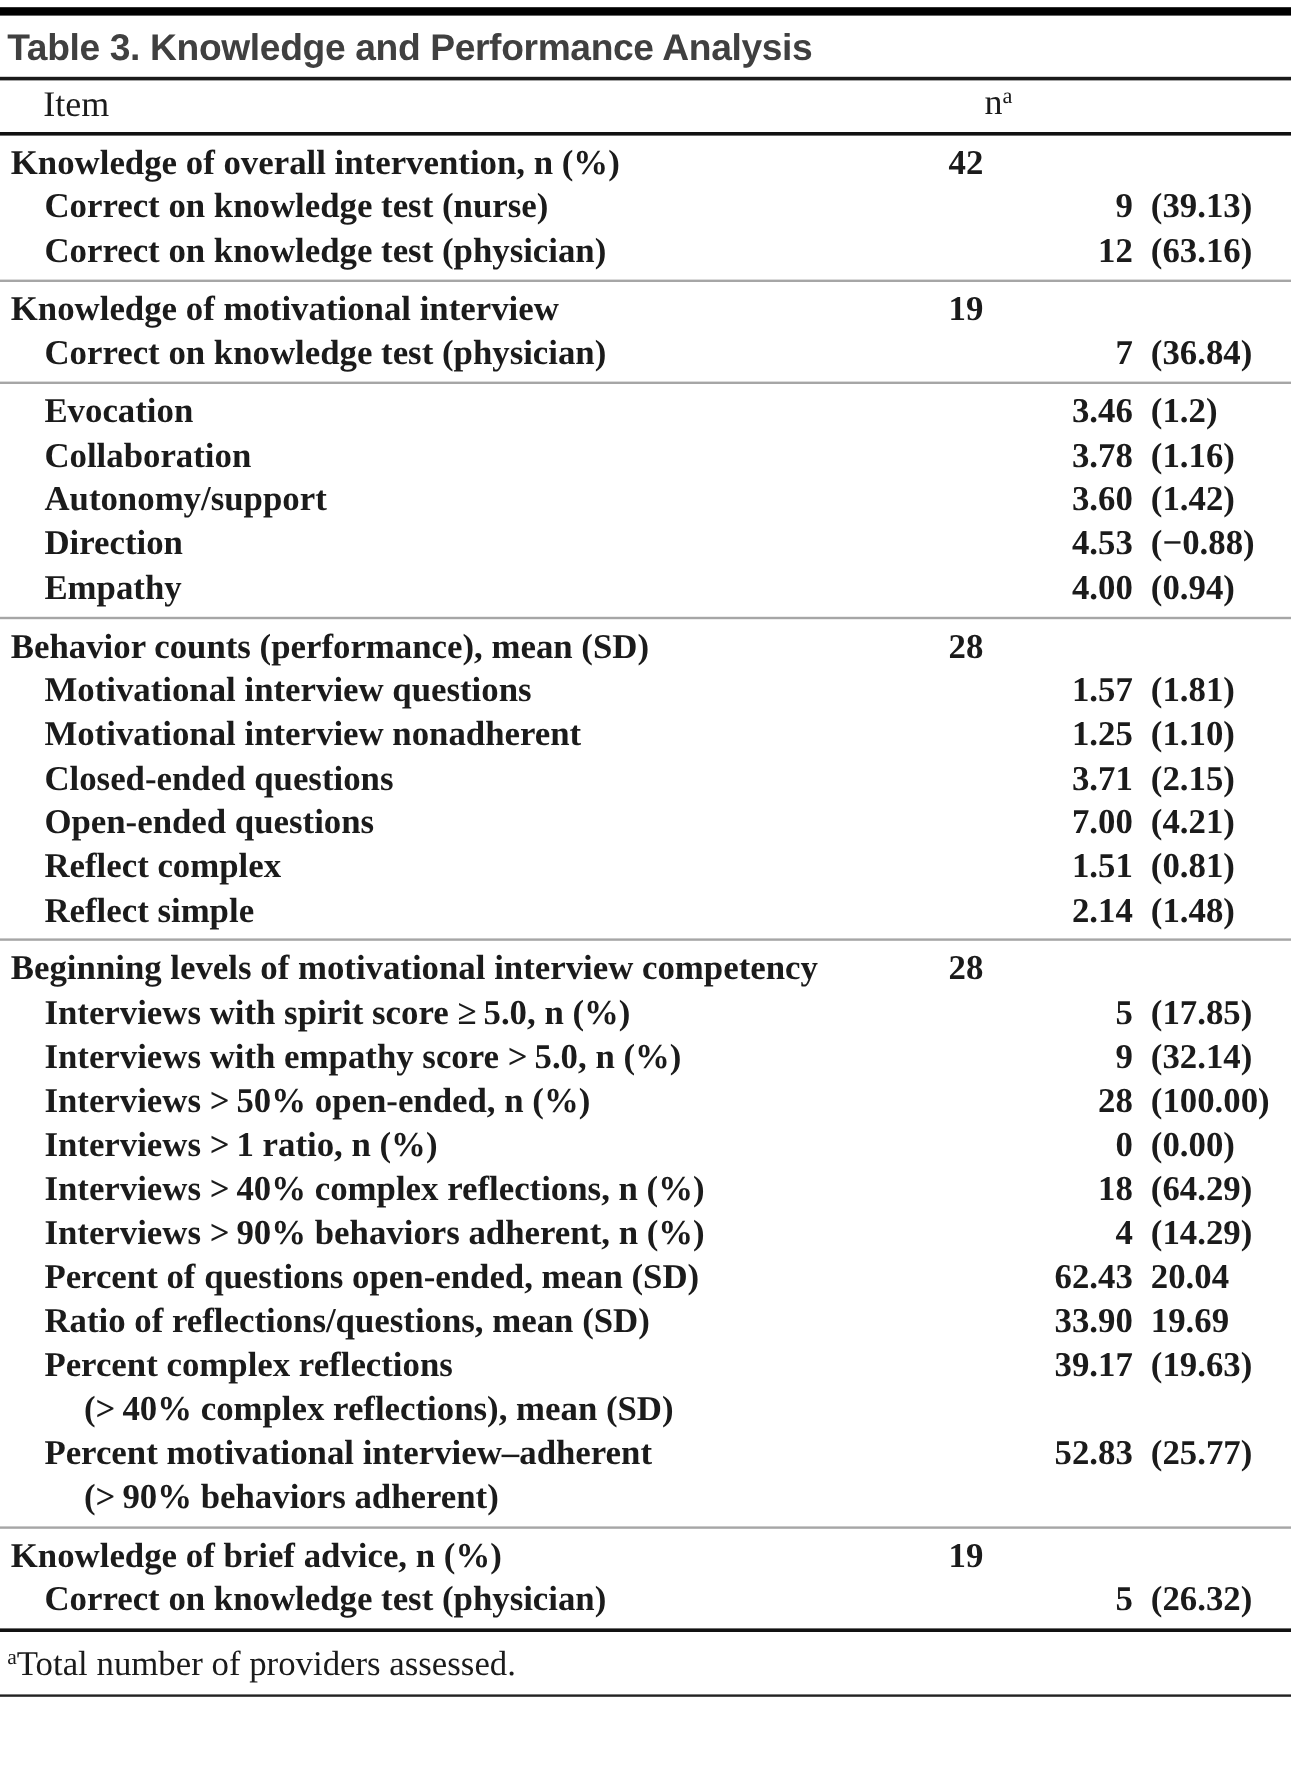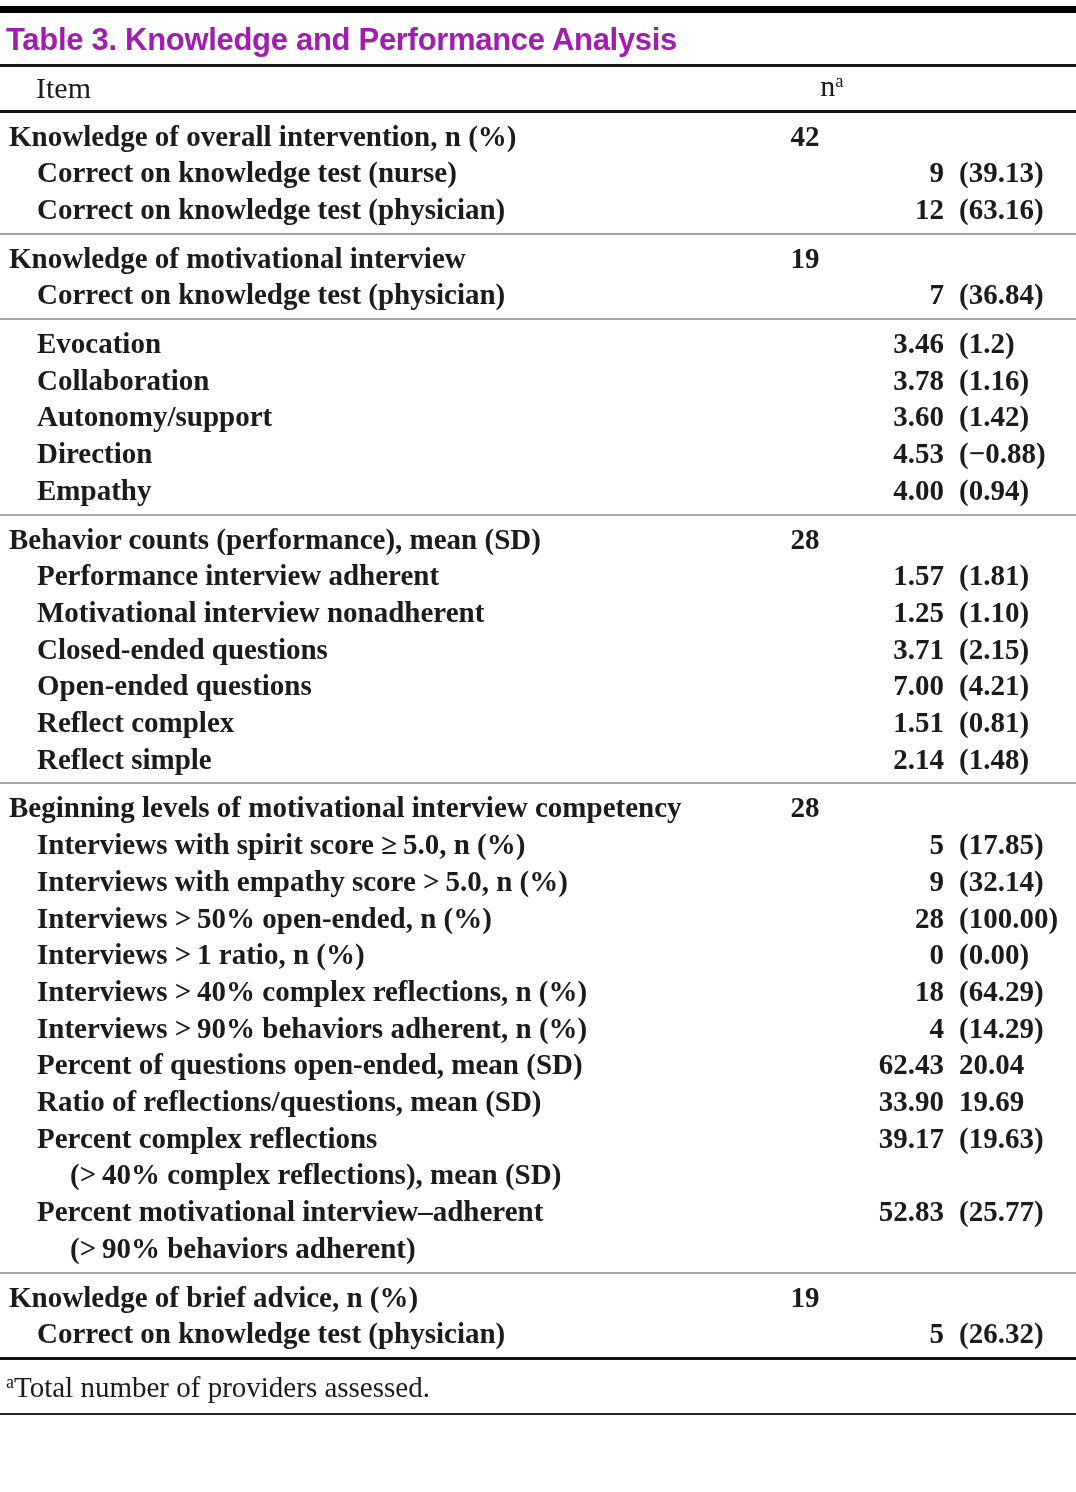--- a/index.html
+++ b/index.html
@@ -13,21 +13,21 @@
     overflow: hidden;
     box-sizing: border-box;
   }
   .top-bar { margin-top: 6px; height: 7px; background: #000; }
   .title {
     font-family: "Liberation Sans", "DejaVu Sans", sans-serif;
     font-weight: 700;
     font-size: 31px;
     line-height: 40px;
     letter-spacing: -0.3px;
-    color: #a21caf;
+    color: #404040;
     margin: 0;
     padding: 7px 0 4px 6px;
   }
   .rule { border: 0; margin: 0; }
   .rule-title    { height: 2.5px; background: #1a1a1a; }
   .rule-header   { height: 3px;   background: #111111; }
   .rule-footnote { height: 2.5px; background: #111111; }
   .rule-bottom   { height: 2px;   background: #222222; }
   .sep           { height: 2px;   background: #a6a6a6; }
 
@@ -135,21 +135,21 @@
         </div>
       </div>
       <div class="rule sep"></div>
       <div class="section">
         <div class="row">
           <span class="icell ind0">Behavior counts (performance), mean (SD)</span>
           <span class="ncell">28</span>
           <span class="vcell"><span class="vnum"></span><span class="vparen"></span></span>
         </div>
         <div class="row">
-          <span class="icell ind1">Performance interview adherent</span>
+          <span class="icell ind1">Motivational interview questions</span>
           <span class="ncell"></span>
           <span class="vcell"><span class="vnum">1.57</span><span class="vparen">(1.81)</span></span>
         </div>
         <div class="row">
           <span class="icell ind1">Motivational interview nonadherent</span>
           <span class="ncell"></span>
           <span class="vcell"><span class="vnum">1.25</span><span class="vparen">(1.10)</span></span>
         </div>
         <div class="row">
           <span class="icell ind1">Closed-ended questions</span>

